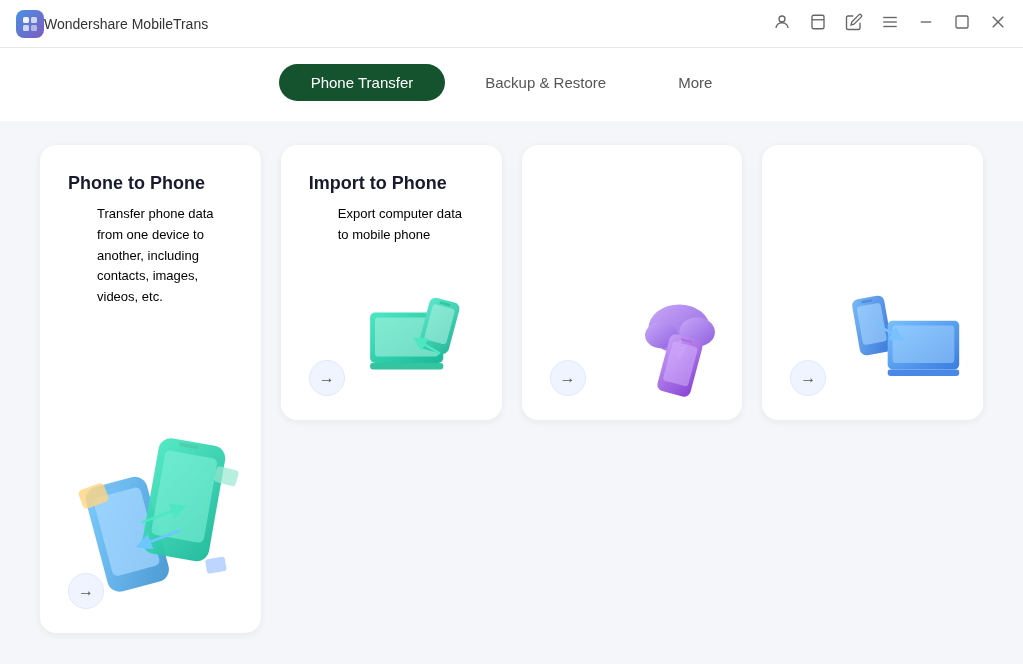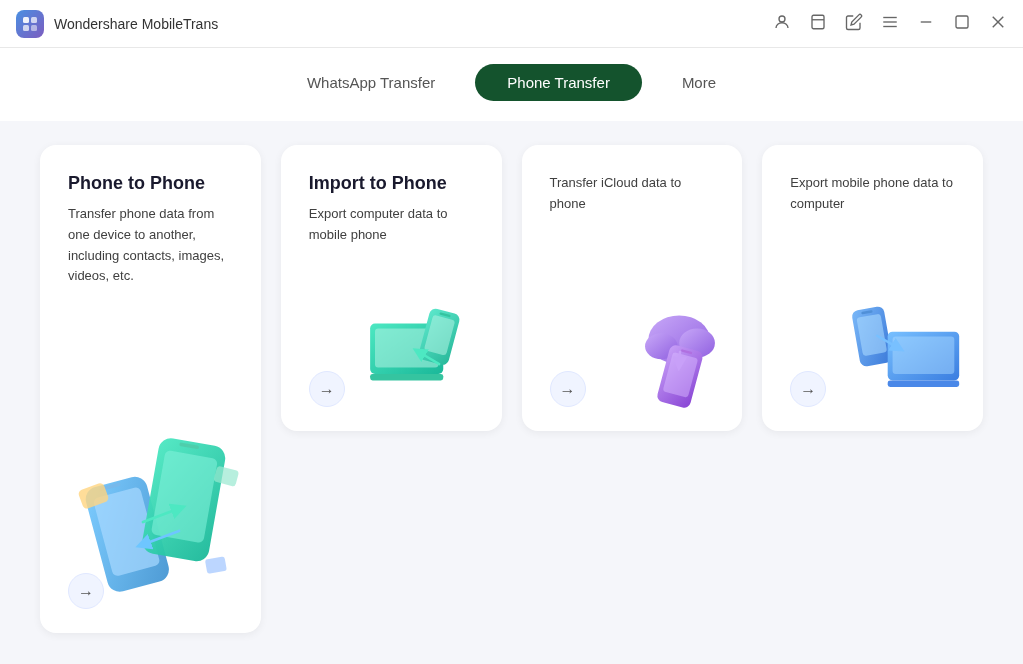--- a/index.html
+++ b/index.html
@@ -17,21 +17,20 @@
       align-items: center;
       justify-content: space-between;
       background: #fff;
       height: 48px;
       padding: 0 16px;
       border-bottom: 1px solid #e8e8e8;
     }
     .title-bar-left {
       display: flex;
       align-items: center;
-      gap: 10px;
     }
     .app-icon {
       width: 28px;
       height: 28px;
       border-radius: 8px;
       background: linear-gradient(135deg, #4a90e2, #7c5cbf);
       display: flex;
       align-items: center;
       justify-content: center;
       color: white;
@@ -106,23 +105,24 @@
     }
 
     .card-title {
       font-size: 18px;
       font-weight: 700;
       color: #1a1a2e;
       margin-bottom: 10px;
     }
     .card-desc {
       font-size: 13px;
-      color: #404040;
+      color: #000000;
       line-height: 1.6;
       max-width: 200px;
+      margin-left: 29px;
     }
 
     .arrow-btn {
       width: 36px;
       height: 36px;
       border-radius: 50%;
       background: #f0f4ff;
       border: 1px solid #e0e8ff;
       display: flex;
       align-items: center;
@@ -226,22 +226,22 @@
     <span class="ctrl-icon" style="color:#e05;">
       <svg width="18" height="18" viewBox="0 0 24 24" fill="none" stroke="#666" stroke-width="1.8">
         <line x1="5" y1="5" x2="19" y2="19"></line>
           <line x1="19" y1="5" x2="5" y2="19"></line>
       </svg>
     </span>
   </div>
 </div>
 
 <div class="nav-bar">
-  <button class="nav-tab">WhatsApp Transfer</button>
   <button class="nav-tab active">Phone Transfer</button>
+  <button class="nav-tab">Backup &amp; Restore</button>
   <button class="nav-tab">More</button>
 </div>
 
 <div class="main-content">
 
   <div class="card card-large">
     <div class="card-title">Phone to Phone</div>
     <div class="card-desc">Transfer phone data from one device to another, including contacts, images, videos, etc.</div>
     <div class="arrow-btn">→</div>
 
@@ -324,21 +324,20 @@
       <path d="M95 80 L70 65" stroke="#4de8c2" stroke-width="3" stroke-linecap="round" fill="none" marker-end="url(#arrI)"></path>
       <defs>
         <marker id="arrI" markerWidth="6" markerHeight="6" refX="3" refY="3" orient="auto">
           <path d="M0,0 L6,3 L0,6 Z" fill="#4de8c2"></path>
         </marker>
       </defs>
     </svg>
   </div>
 
   <div class="card">
-    <div class="card-desc">Transfer iCloud data to phone</div>
     <div class="arrow-btn">→</div>
 
     <svg class="icloud-illus" viewBox="0 0 160 140" xmlns="http://www.w3.org/2000/svg">
 
       <g transform="translate(55, 10)">
         <ellipse cx="40" cy="40" rx="38" ry="30" fill="url(#purpleCloud)"></ellipse>
         <ellipse cx="18" cy="48" rx="20" ry="16" fill="url(#purpleCloud)"></ellipse>
         <ellipse cx="62" cy="44" rx="22" ry="18" fill="url(#purpleCloud)"></ellipse>
         <defs>
           <linearGradient id="purpleCloud" x1="0" y1="0" x2="1" y2="1">
@@ -363,21 +362,20 @@
       <path d="M96 65 L95 80" stroke="#c8a0f8" stroke-width="3" stroke-linecap="round" fill="none" marker-end="url(#arrC)"></path>
       <defs>
         <marker id="arrC" markerWidth="6" markerHeight="6" refX="3" refY="3" orient="auto">
           <path d="M0,0 L6,3 L0,6 Z" fill="#c8a0f8"></path>
         </marker>
       </defs>
     </svg>
   </div>
 
   <div class="card">
-    <div class="card-desc">Export mobile phone data to computer</div>
     <div class="arrow-btn">→</div>
 
     <svg class="export-illus" viewBox="0 0 160 140" xmlns="http://www.w3.org/2000/svg">
 
       <g transform="translate(10, 15) rotate(-10)">
         <rect x="0" y="0" width="40" height="70" rx="8" fill="url(#bluePhone2)"></rect>
         <rect x="5" y="9" width="30" height="48" rx="4" fill="#a8d8ff" opacity="0.6"></rect>
         <rect x="12" y="3" width="14" height="3" rx="1.5" fill="#5090d8"></rect>
         <defs>
           <linearGradient id="bluePhone2" x1="0" y1="0" x2="1" y2="1">

